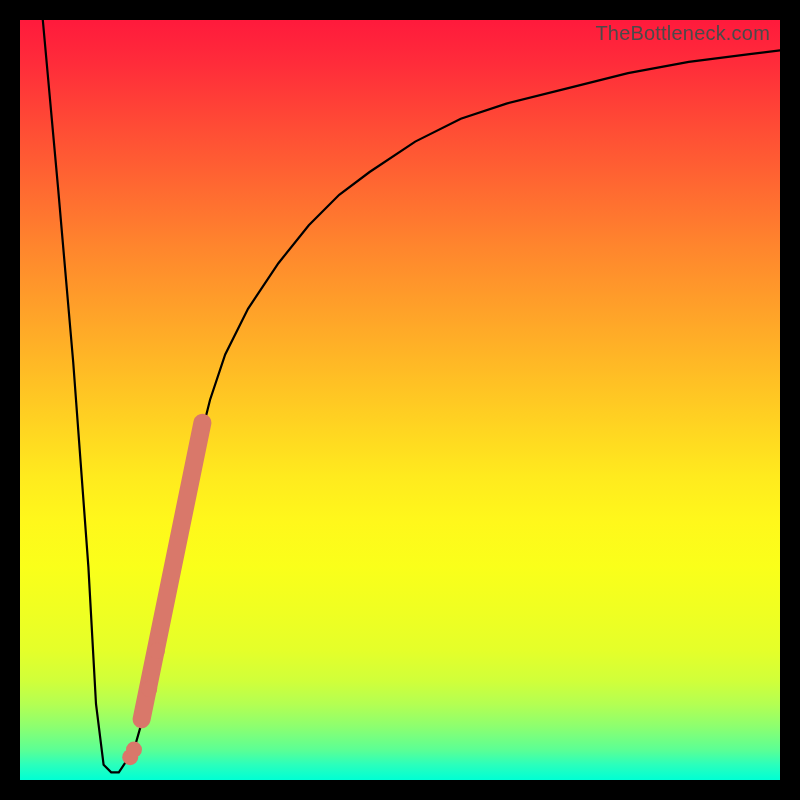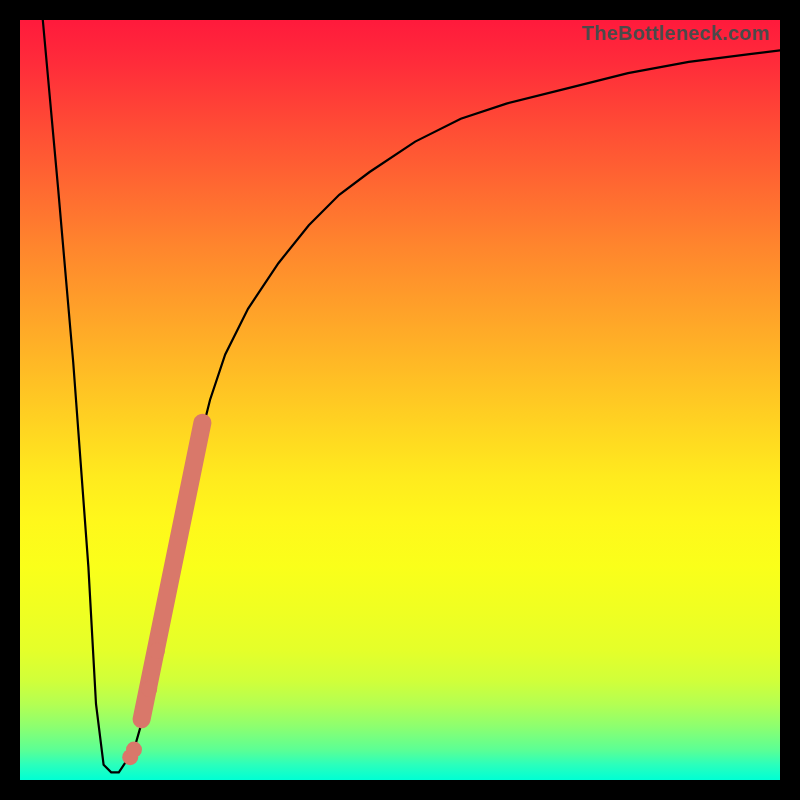--- a/index.html
+++ b/index.html
@@ -45,21 +45,21 @@
       #2affbc 98%,
       #00ffd4 100%
     );
   }
   .watermark {
     position: absolute;
     top: 2px;
     right: 10px;
     color: #4a4a4a;
     font-size: 20px;
-    font-weight: 700;
+    font-weight: 400;
     letter-spacing: 0.2px;
     user-select: none;
   }
   svg.curve-layer {
     position: absolute;
     left: 0;
     top: 0;
     width: 760px;
     height: 760px;
     overflow: visible;

